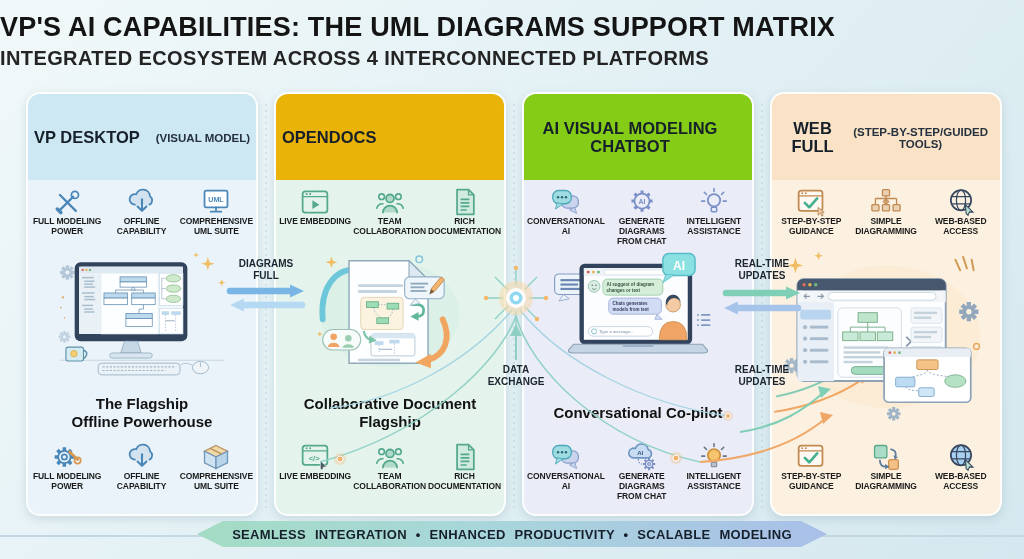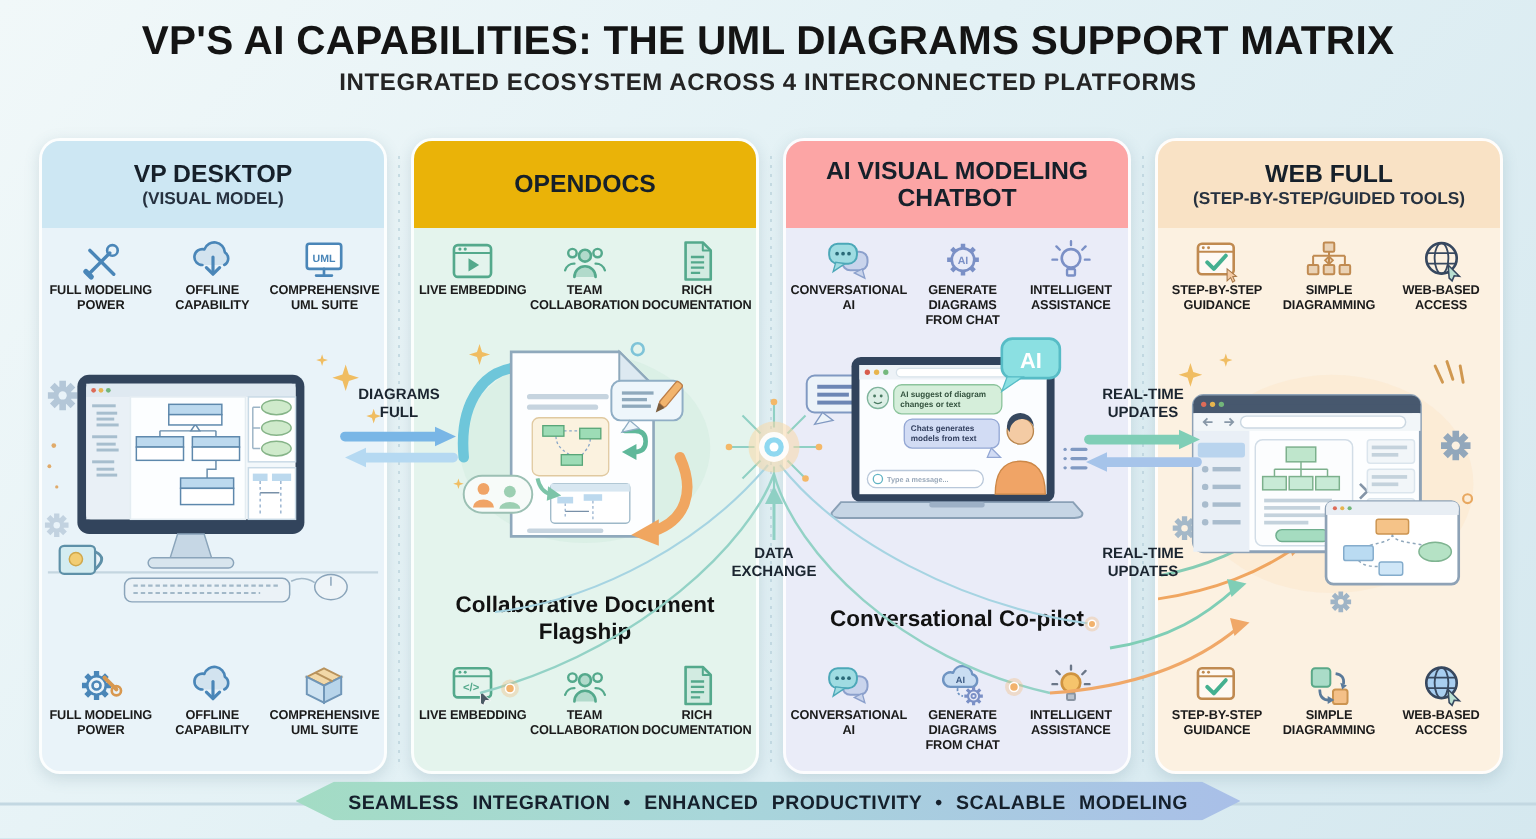--- a/index.html
+++ b/index.html
@@ -1,29 +1,29 @@
 <!DOCTYPE html>
 <html><head>
 <meta charset="utf-8">
 <style>
   html,body{margin:0;padding:0;background:#cfe4ec;}
   .canvas{position:relative;width:1024px;height:559px;overflow:hidden;
     font-family:"Liberation Sans",sans-serif;
     background:linear-gradient(130deg,#f1f8f9 0%,#e3f1f5 45%,#d5e8ef 100%);}
-  .hdr{position:absolute;top:12px;left:0;right:0;text-align:center;z-index:4}
+  .hdr{position:absolute;top:12px;left:0;right:0;z-index:4}
   .hdr h1{margin:0;font-size:27px;font-weight:800;color:#141414;letter-spacing:.2px}
-  .hdr h2{margin:4px 0 0;font-size:16px;font-weight:700;color:#242424;letter-spacing:.4px}
+  .hdr h2{margin:4px 0 0;font-size:20px;font-weight:700;color:#242424;letter-spacing:.4px}
   .cards{position:absolute;left:26px;top:92px;width:976px;height:424px;display:flex;gap:16px;z-index:1}
   .card{flex:0 0 232px;display:flex;flex-direction:column;border-radius:14px;
     border:2px solid rgba(255,255,255,.85);box-shadow:0 3px 10px rgba(70,110,130,.18);overflow:hidden;box-sizing:border-box}
   .c1{background:#e9f3f9}.c2{background:#e4f4ed}.c3{background:#eaecf8}.c4{background:#fcf1e1}
-  .card-head{min-height:48px;display:flex;flex-direction:column;justify-content:center;align-items:center;
-    padding:5px 6px;text-align:center}
+  .card-head{min-height:48px;display:flex;flex-direction:row;justify-content:space-between;align-items:center;
+    padding:19px 6px;text-align:center}
   .c1 .card-head{background:#cde7f3}.c2 .card-head{background:#eab308}
-  .c3 .card-head{background:#fca5a5}.c4 .card-head{background:#f9e2c5}
+  .c3 .card-head{background:#84cc16}.c4 .card-head{background:#f9e2c5}
   .card-title{font-size:16.5px;font-weight:800;color:#16202a;line-height:1.1;max-width:200px}
   .card-sub{font-size:11.5px;font-weight:700;color:#26313f;margin-top:1px}
   .frow{display:flex;align-items:flex-start;padding:7px 2px 3px;min-height:62px}
   .frow.bot{padding-bottom:10px}
   .fitem{flex:1;display:flex;flex-direction:column;align-items:center;gap:0;padding:0 1px}
   .ficon{height:30px;display:flex;align-items:center}
   .ficon svg{display:block}
   .flabel{font-size:8.5px;font-weight:700;color:#1b1b1b;text-align:center;line-height:1.15;letter-spacing:-.1px}
   .c1 .ficon{color:#4a86b8}.c2 .ficon{color:#54a98c}.c3 .ficon{color:#7b90c6}.c4 .ficon{color:#c08a50}
   .illus{flex:1;position:relative}
@@ -173,20 +173,24 @@
             <path d="M185 155 q-8 -5 -16 -1" stroke="#a2b8c8" fill="none"></path>
             <ellipse cx="196" cy="158" rx="11" ry="8.5" fill="#eef4f8" stroke="#8aa4ba"></ellipse>
             <path d="M196 151 v6" stroke="#8aa4ba"></path>
           </g>
           <g>
             <rect x="12" y="130" width="24" height="19" rx="3" fill="#d4ecf1" stroke="#5e90a8" stroke-width="1.5"></rect>
             <path d="M36 134 q9 4 0 12" fill="none" stroke="#5e90a8" stroke-width="2"></path>
             <circle cx="23" cy="139" r="4.5" fill="#f2cd74" stroke="#d0a84c"></circle>
           </g>
         </svg>
+      </div>
+      <div class="caption">
+        <span>The Flagship</span>
+        <span>Offline Powerhouse</span>
       </div>
       <div class="frow bot">
         <div class="fitem">
           <span class="ficon">
             <svg width="34" height="30" viewBox="0 0 36 34">
               <g transform="translate(15,17)" stroke="currentColor">
                   <path d="M0 -11 V11 M-11 0 H11 M-7.8 -7.8 L7.8 7.8 M-7.8 7.8 L7.8 -7.8" stroke-width="4"></path>
                   <circle r="7" fill="#e9f3f9" stroke-width="2"></circle>
                   <circle r="3" fill="none" stroke-width="2"></circle>
                 </g>

